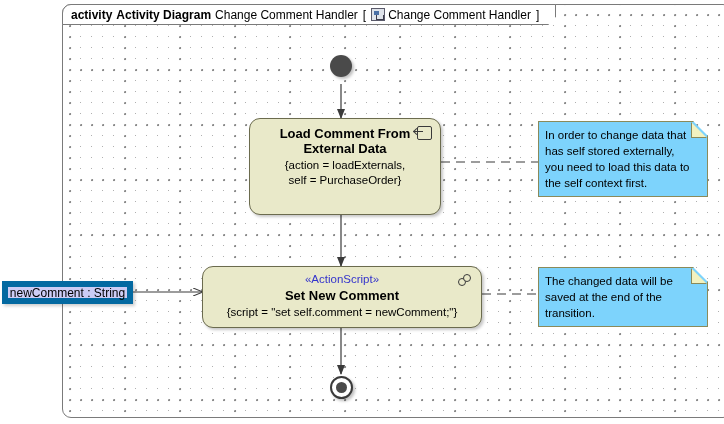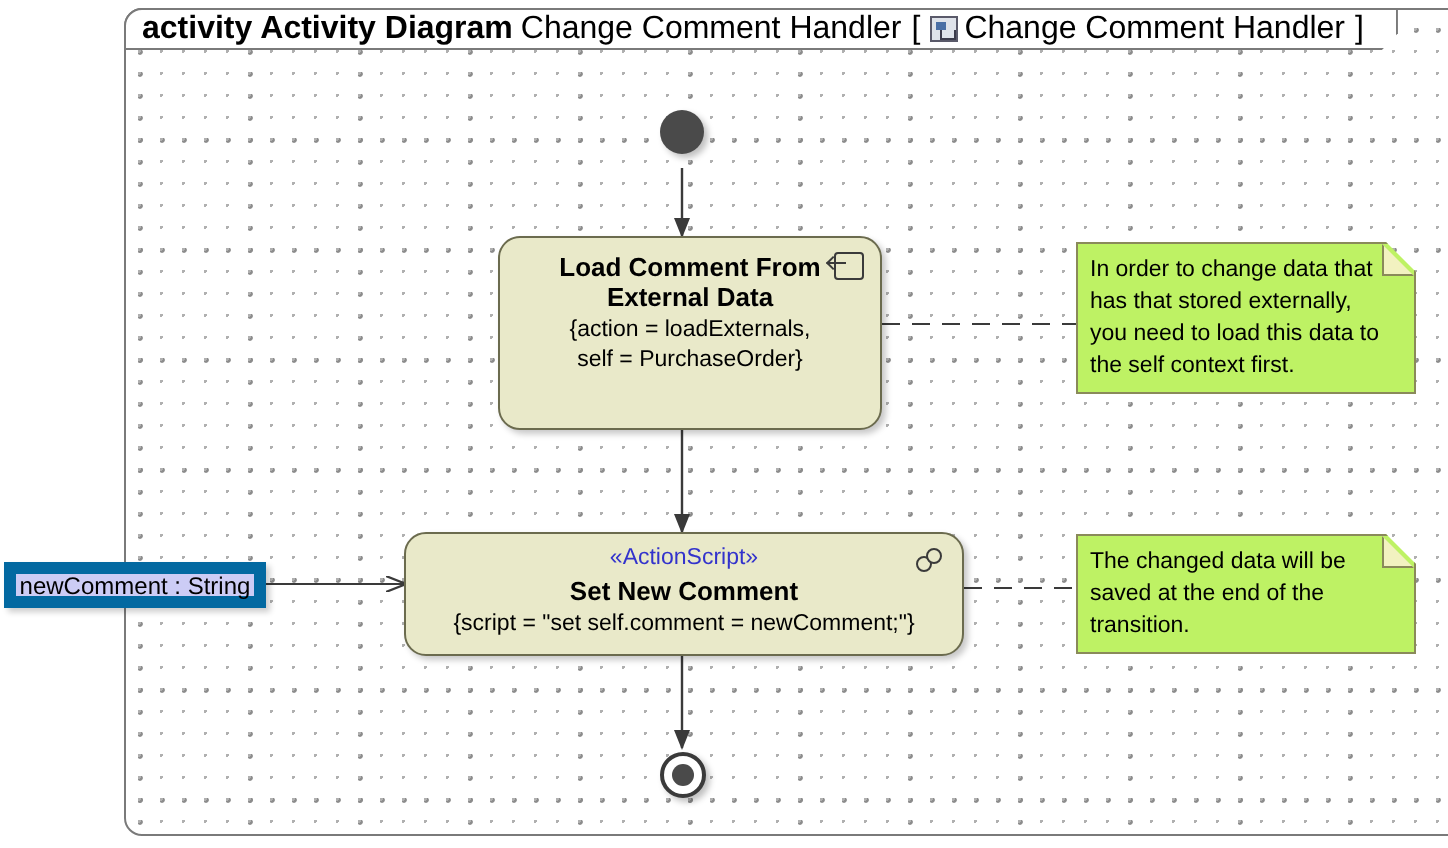--- a/index.html
+++ b/index.html
@@ -49,21 +49,21 @@
     top: 4px;
     height: 21px;
     padding: 0 7px 0 8px;
     background: #ffffff;
     border: 1px solid #7a7a7a;
     border-top-left-radius: 9px;
     box-sizing: border-box;
     display: flex;
     align-items: center;
     white-space: nowrap;
-    font-size: 16px;
+    font-size: 12px;
     color: #000000;
     clip-path: polygon(0 0, 100% 0, 100% 60%, calc(100% - 8px) 100%, 0 100%);
     padding-right: 14px;
   }
   #frame-header .kw {
     font-weight: bold;
     margin-right: 4px;
   }
   #frame-header .nm { margin-right: 3px; }
   #frame-header .br { margin: 0 2px; }
@@ -217,21 +217,21 @@
     justify-content: center;
     font-size: 12px;
     color: #000;
     box-shadow: 2px 2px 3px rgba(0,0,0,0.2);
     white-space: nowrap;
   }
 
   
   .note {
     position: absolute;
-    background: #bef264;
+    background: #7dd3fc;
     border: 1px solid #8a8a5a;
     box-sizing: border-box;
     font-size: 11.5px;
     line-height: 16px;
     color: #000;
     padding: 5px 6px 4px 6px;
     box-shadow: 2px 2px 3px rgba(0,0,0,0.2);
     clip-path: polygon(0 0, calc(100% - 15px) 0, 100% 15px, 100% 100%, 0 100%);
   }
   .note .fold {
@@ -319,21 +319,21 @@
 
   <div class="final-node" style="left:330px; top:376px;"></div>
 
   <div class="param-node" style="left:2px; top:281px; width:131px; height:23px;">
     <span>newComment : String</span>
   </div>
 
   <div class="note" style="left:538px; top:121px; width:170px; height:76px;">
     <span class="fold"></span>
     <p>In order to change data that</p>
-    <p>has that stored externally,</p>
+    <p>has self stored externally,</p>
     <p>you need to load this data to</p>
     <p>the self context first.</p>
   </div>
 
   <div class="note" style="left:538px; top:267px; width:170px; height:60px;">
     <span class="fold"></span>
     <p>The changed data will be</p>
     <p>saved at the end of the</p>
     <p>transition.</p>
   </div>

